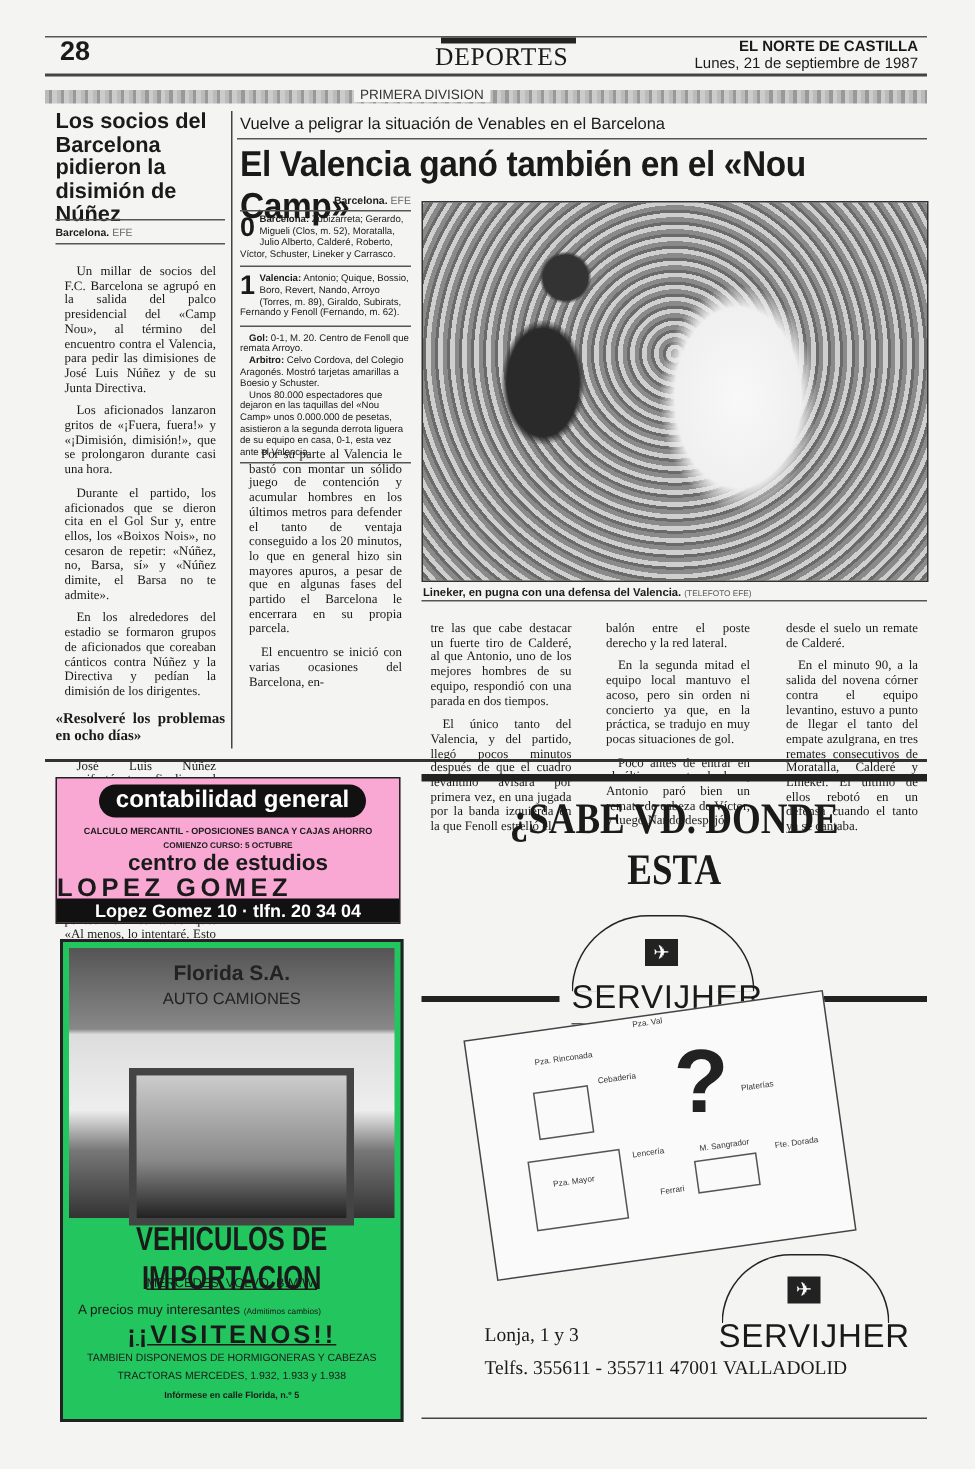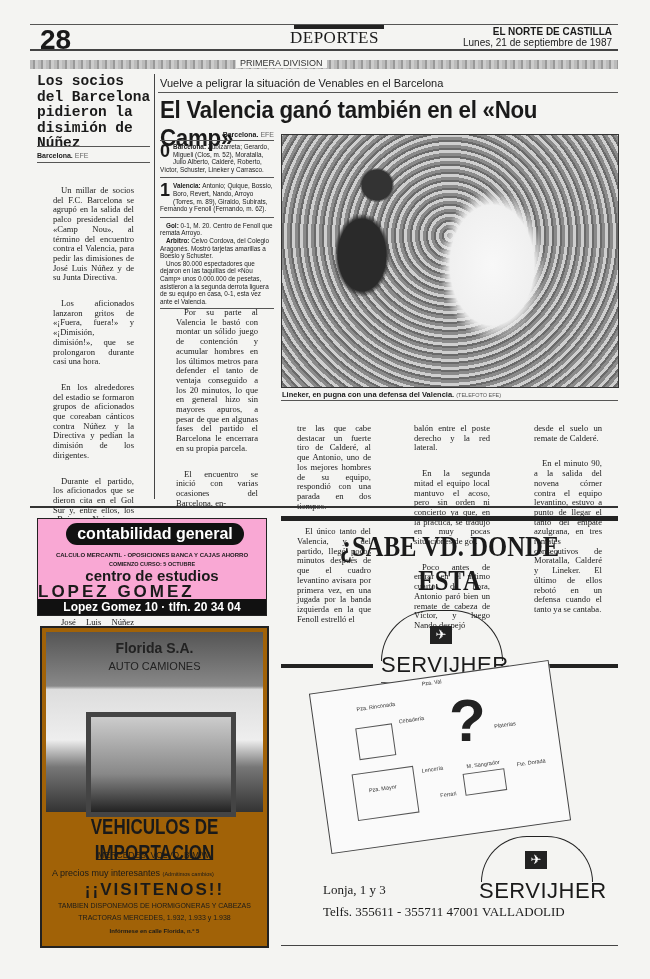--- a/index.html
+++ b/index.html
@@ -1,32 +1,32 @@
 <!DOCTYPE html>
 <html><head>
 <meta charset="utf-8">
 <style>
   html,body{margin:0;padding:0;}
   body{width:650px;height:979px;background:#f4f4f2;position:relative;overflow:hidden;font-family:"Liberation Serif",serif;color:#1a1a1a;}
   .abs{position:absolute;}
-  .pagenum{left:40px;top:24px;font-family:"Liberation Sans",sans-serif;font-weight:bold;font-size:28px;}
+  .pagenum{left:40px;top:24px;font-family:"Liberation Sans",sans-serif;font-weight:bold;font-size:18px;}
   .section{left:290px;top:28px;font-size:17px;letter-spacing:0.5px;}
   .section-bar{left:294px;top:25px;width:90px;height:4px;background:#222;}
   .masthead{right:38px;top:26px;text-align:right;font-family:"Liberation Sans",sans-serif;}
   .masthead .t{font-weight:bold;font-size:10px;}
   .masthead .d{font-size:10px;}
   .rule-top{left:30px;top:24px;width:588px;height:1px;background:#555;}
   .rule-head{left:30px;top:49px;width:588px;height:1.5px;background:#444;}
   .band{left:30px;top:60px;width:588px;height:9px;background:repeating-linear-gradient(90deg,#bbb 0 3px,#999 3px 5px,#ccc 5px 8px);}
   .band-label{left:236px;top:58px;background:#f4f4f2;padding:0 4px;font-family:"Liberation Sans",sans-serif;font-size:9px;color:#333;}
-  .side-title{left:37px;top:74px;width:115px;font-family:Liberation Mono, monospace;font-weight:bold;font-size:14.5px;line-height:15.5px;}
+  .side-title{left:37px;top:74px;width:115px;font-family:Liberation Sans, sans-serif;font-weight:bold;font-size:14.5px;line-height:15.5px;}
   .rule-s{height:1px;background:#555;}
   .dateline{font-family:"Liberation Sans",sans-serif;font-size:7px;font-weight:bold;}
   .col{font-size:8.6px;line-height:9.7px;text-align:justify;}
-  .col p{margin:16px;text-indent:8px;}
+  .col p{margin:6px;text-indent:8px;}
   .subhead{font-family:"Liberation Serif",serif;font-weight:bold;font-size:10px;line-height:11px;}
   .vline{width:1px;background:#444;}
   .kicker{left:160px;top:77px;font-family:"Liberation Sans",sans-serif;font-size:11px;}
   .headline{left:160px;top:96px;font-family:"Liberation Sans",sans-serif;font-weight:bold;font-size:24px;letter-spacing:-0.3px;transform:scaleX(0.93);transform-origin:left;}
   .box{font-family:"Liberation Sans",sans-serif;font-size:6.4px;line-height:7.6px;}
   .score{font-family:"Liberation Sans",sans-serif;font-weight:bold;font-size:18px;float:left;margin-right:3px;line-height:16px;}
   .photo{left:281px;top:134px;width:336px;height:252px;background:
     radial-gradient(ellipse 40px 60px at 80px 120px,#2a2a2a 0,#2a2a2a 60%,transparent 70%),
     radial-gradient(ellipse 25px 25px at 95px 50px,#333 0 60%,transparent 70%),
     radial-gradient(ellipse 70px 100px at 210px 130px,#f8f8f8 0,#f0f0f0 60%,transparent 75%),
@@ -35,30 +35,30 @@
   .caption{left:282px;top:390px;font-family:"Liberation Sans",sans-serif;font-weight:bold;font-size:7.5px;}
   .caption small{font-weight:normal;font-size:5.5px;color:#555;}
   .rule-bottom{left:30px;top:506px;width:588px;height:2px;background:#333;}
   .ad1{left:37px;top:518px;width:228px;height:96px;border:1px solid #222;background:#f9a8d4;}
   .ad1 .pill{position:absolute;left:28px;top:4px;width:178px;height:22px;background:#111;border-radius:12px;color:#fff;font-family:"Liberation Sans",sans-serif;font-weight:bold;font-size:16px;text-align:center;line-height:22px;}
   .ad1 .l1{position:absolute;left:0;width:100%;top:33px;text-align:center;font-family:"Liberation Sans",sans-serif;font-weight:bold;font-size:6px;}
   .ad1 .l2{position:absolute;left:0;width:100%;top:42px;text-align:center;font-family:"Liberation Sans",sans-serif;font-weight:bold;font-size:5.5px;}
   .ad1 .l3{position:absolute;left:0;width:100%;top:48px;text-align:center;font-family:"Liberation Sans",sans-serif;font-weight:bold;font-size:15px;}
   .ad1 .l4{position:absolute;left:0;width:100%;top:63px;text-align:left;font-family:"Liberation Sans",sans-serif;font-weight:bold;font-size:17px;letter-spacing:3px;}
   .ad1 .l5{position:absolute;left:0;width:100%;bottom:0;height:16px;background:#111;color:#fff;text-align:center;font-family:"Liberation Sans",sans-serif;font-weight:bold;font-size:12px;line-height:16px;}
-  .ad2{left:40px;top:626px;width:225px;height:318px;border:2px solid #222;background:#a16207;}
+  .ad2{left:40px;top:626px;width:225px;height:318px;border:2px solid #222;background:#22c55e;}
   .ad2 .ph{position:absolute;left:4px;top:4px;width:217px;height:180px;background:linear-gradient(#555,#888 30%,#ddd 32%,#eee 60%,#777 75%,#333);}
   .ad2 .ph .inner{position:absolute;left:40px;top:80px;width:140px;height:95px;border:5px solid #444;background:linear-gradient(#ccc,#888 60%,#222);}
   .ad2 .ph .sign1{position:absolute;left:0;width:100%;top:8px;text-align:center;font-family:"Liberation Sans",sans-serif;font-weight:bold;font-size:14px;color:#222;}
   .ad2 .ph .sign2{position:absolute;left:0;width:100%;top:28px;text-align:center;font-family:"Liberation Sans",sans-serif;font-size:11px;color:#222;}
   .ad2 .t1{position:absolute;left:0;width:100%;top:192px;text-align:center;font-family:"Liberation Sans",sans-serif;font-weight:bold;font-size:17px;transform:scaleY(1.3);}
   .ad2 .t2{position:absolute;left:0;width:100%;top:222px;text-align:center;font-family:"Liberation Sans",sans-serif;font-size:8.5px;text-decoration:underline;}
   .ad2 .t3{position:absolute;left:10px;top:240px;font-family:"Liberation Sans",sans-serif;font-size:9px;}
   .ad2 .t3 small{font-size:5.5px;}
-  .ad2 .t4{position:absolute;left:0;width:100%;top:252px;text-align:center;font-family:"Liberation Sans",sans-serif;font-size:17px;font-weight:bold;letter-spacing:2px;}
+  .ad2 .t4{position:absolute;left:0;width:100%;top:252px;text-align:center;font-family:"Liberation Sans",sans-serif;font-size:17px;font-weight:bold;letter-spacing:2px;text-decoration:underline;}
   .ad2 .t5{position:absolute;left:0;width:100%;top:274px;text-align:center;font-family:"Liberation Sans",sans-serif;font-size:7px;}
   .ad2 .t6{position:absolute;left:0;width:100%;top:286px;text-align:center;font-family:"Liberation Sans",sans-serif;font-size:7px;}
   .ad2 .t7{position:absolute;left:0;width:100%;top:300px;text-align:center;font-family:"Liberation Sans",sans-serif;font-size:6px;font-weight:bold;}
   .ad3{left:281px;top:516px;width:337px;height:430px;}
   .ad3 .topbar{position:absolute;left:0;top:0;width:100%;height:5px;background:#222;}
   .ad3 .h1{position:absolute;left:0;width:100%;top:14px;text-align:center;font-family:"Liberation Serif",serif;font-weight:bold;font-size:29px;transform:scaleX(0.85);}
   .ad3 .h2{position:absolute;left:0;width:100%;top:48px;text-align:center;font-family:"Liberation Serif",serif;font-weight:bold;font-size:29px;transform:scaleX(0.85);}
   .logo-arch{position:absolute;border:1.5px solid #222;border-bottom:none;border-radius:60px 60px 0 0;}
   .logo-mark{position:absolute;width:22px;height:18px;background:#222;color:#fff;font-size:13px;text-align:center;line-height:18px;font-family:"Liberation Sans",sans-serif;}
   .logo-text{position:absolute;font-family:"Liberation Sans",sans-serif;font-size:22px;letter-spacing:0.5px;}
@@ -86,22 +86,22 @@
 <div class="abs band"></div>
 <div class="abs band-label">PRIMERA DIVISION</div>
 
 <div class="abs side-title">Los socios del Barcelona pidieron la disimión de Núñez</div>
 <div class="abs rule-s" style="left:37px;top:146px;width:113px;"></div>
 <div class="abs dateline" style="left:37px;top:152px;"><span>Barcelona.</span> <span style="font-weight:normal;color:#666">EFE</span></div>
 <div class="abs rule-s" style="left:37px;top:162px;width:113px;"></div>
 <div class="abs col" style="left:37px;top:170px;width:113px;">
   <p>Un millar de socios del F.C. Barcelona se agrupó en la salida del palco presidencial del «Camp Nou», al término del encuentro contra el Valencia, para pedir las dimisiones de José Luis Núñez y de su Junta Directiva.</p>
   <p>Los aficionados lanzaron gritos de «¡Fuera, fuera!» y «¡Dimisión, dimisión!», que se prolongaron durante casi una hora.</p>
+  <p style="margin-top:4px">Durante el partido, los aficionados que se dieron cita en el Gol Sur y, entre ellos, los «Boixos Nois», no cesaron de repetir: «Núñez, no, Barsa, sí» y «Núñez dimite, el Barsa no te admite».</p>
   <p>En los alrededores del estadio se formaron grupos de aficionados que coreaban cánticos contra Núñez y la Directiva y pedían la dimisión de los dirigentes.</p>
-  <p style="margin-top:4px">Durante el partido, los aficionados que se dieron cita en el Gol Sur y, entre ellos, los «Boixos Nois», no cesaron de repetir: «Núñez, no, Barsa, sí» y «Núñez dimite, el Barsa no te admite».</p>
   <div class="subhead" style="margin:8px 0 10px">«Resolveré los problemas en ocho días»</div>
   <p>José Luis Núñez manifestó, tras finalizar el encuentro de Liga ante el Valencia, que resolverá los problemas de su club en ocho o diez días.</p>
   <p>El mandatario azulgrana, que salió del palco visiblemente disgustado tras perder el Barcelona por 0-1, puntualizó más tarde que: «Al menos, lo intentaré. Esto no puede seguir así. Estoy muy despeinados».</p>
 </div>
 <div class="abs vline" style="left:154px;top:74px;height:425px;"></div>
 
 <div class="abs kicker">Vuelve a peligrar la situación de Venables en el Barcelona</div>
 <div class="abs rule-s" style="left:158px;top:92px;width:460px;"></div>
 <div class="abs headline">El Valencia ganó también en el «Nou Camp»</div>
 

